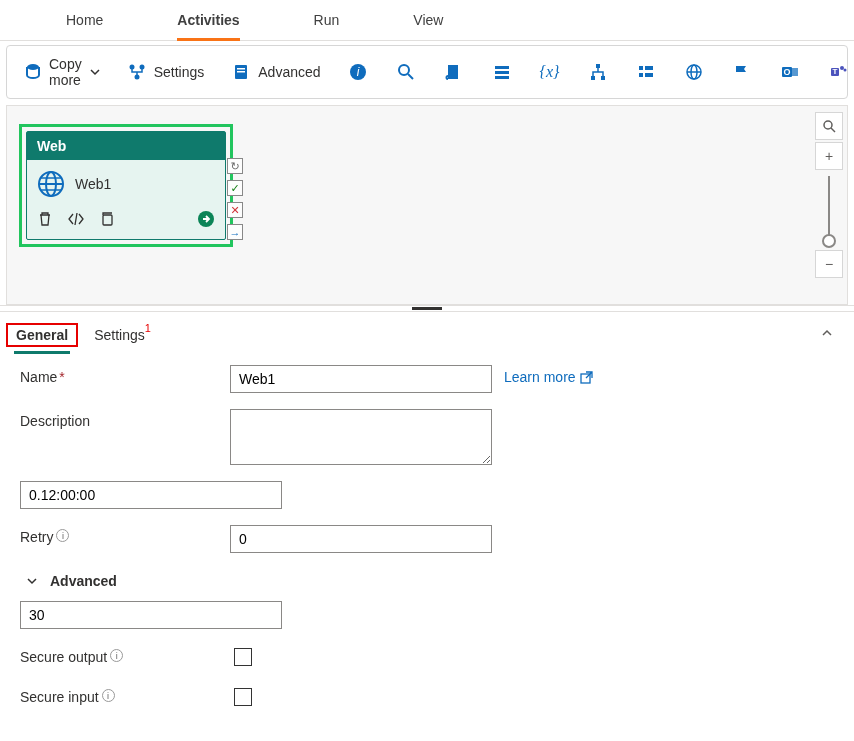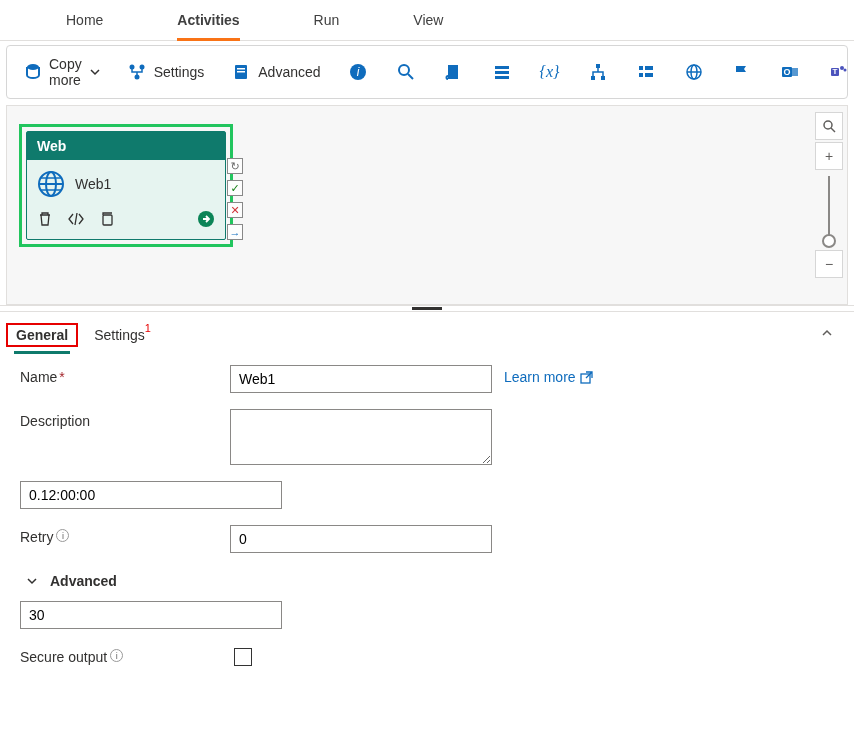--- a/index.html
+++ b/index.html
@@ -493,14 +493,18 @@
 
     <div class="form-row">
       <input type="text" value="30" style="">
     </div>
 
     <div class="form-row">
       <div class="form-label"><span>Secure output</span><span class="info-dot">i</span></div>
       <input type="checkbox" style="">
     </div>
 
+    <div class="form-row">
+      <div class="form-label"><span>Secure input</span><span class="info-dot">i</span></div>
+      <input type="checkbox" style="">
+    </div>
   </div>
 </div>
 
 </body></html>

